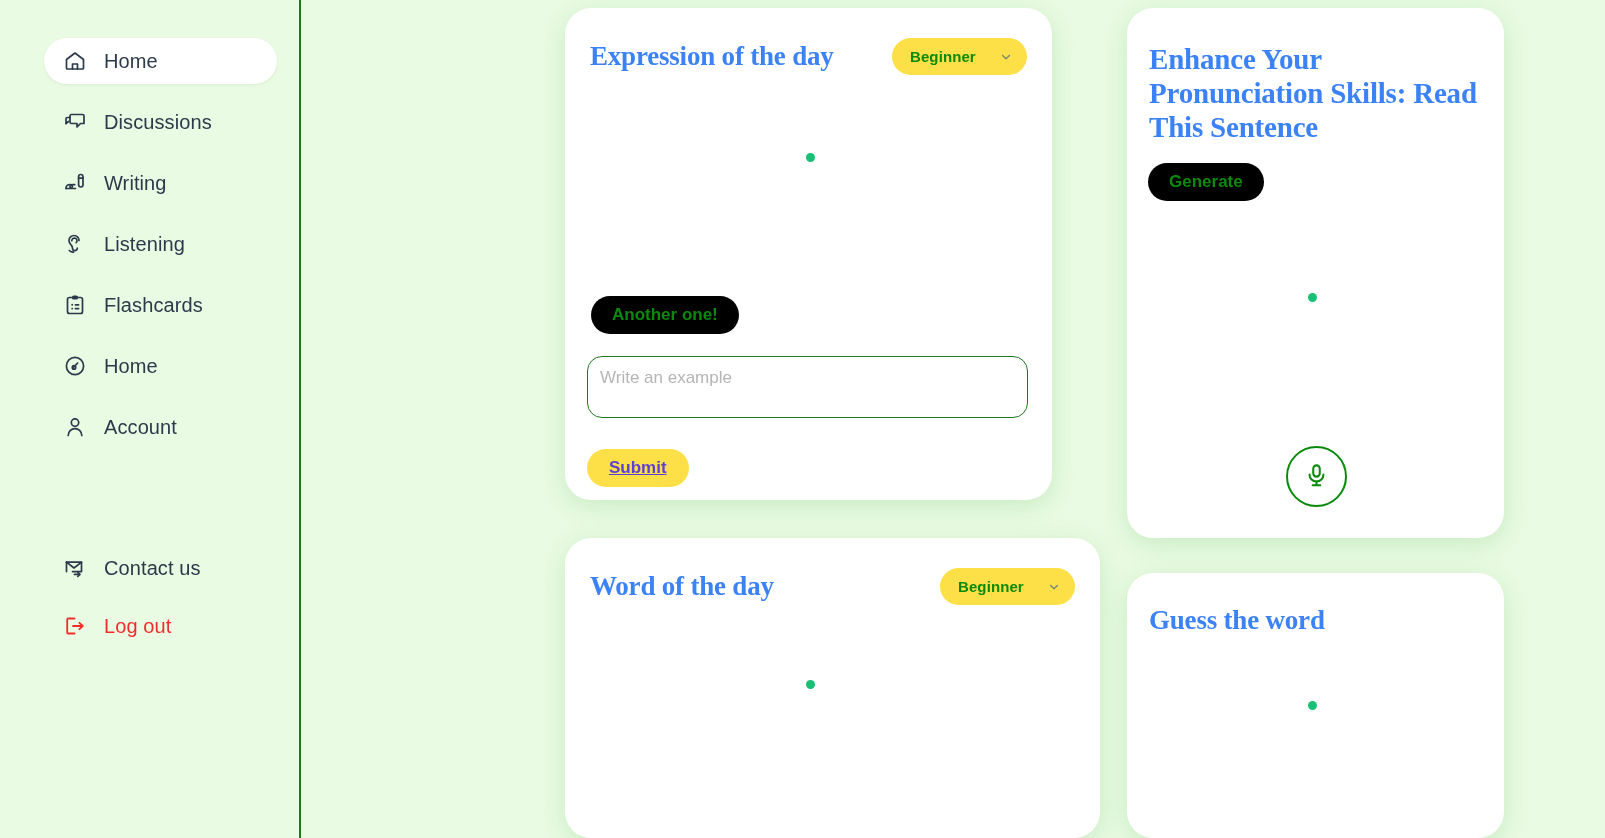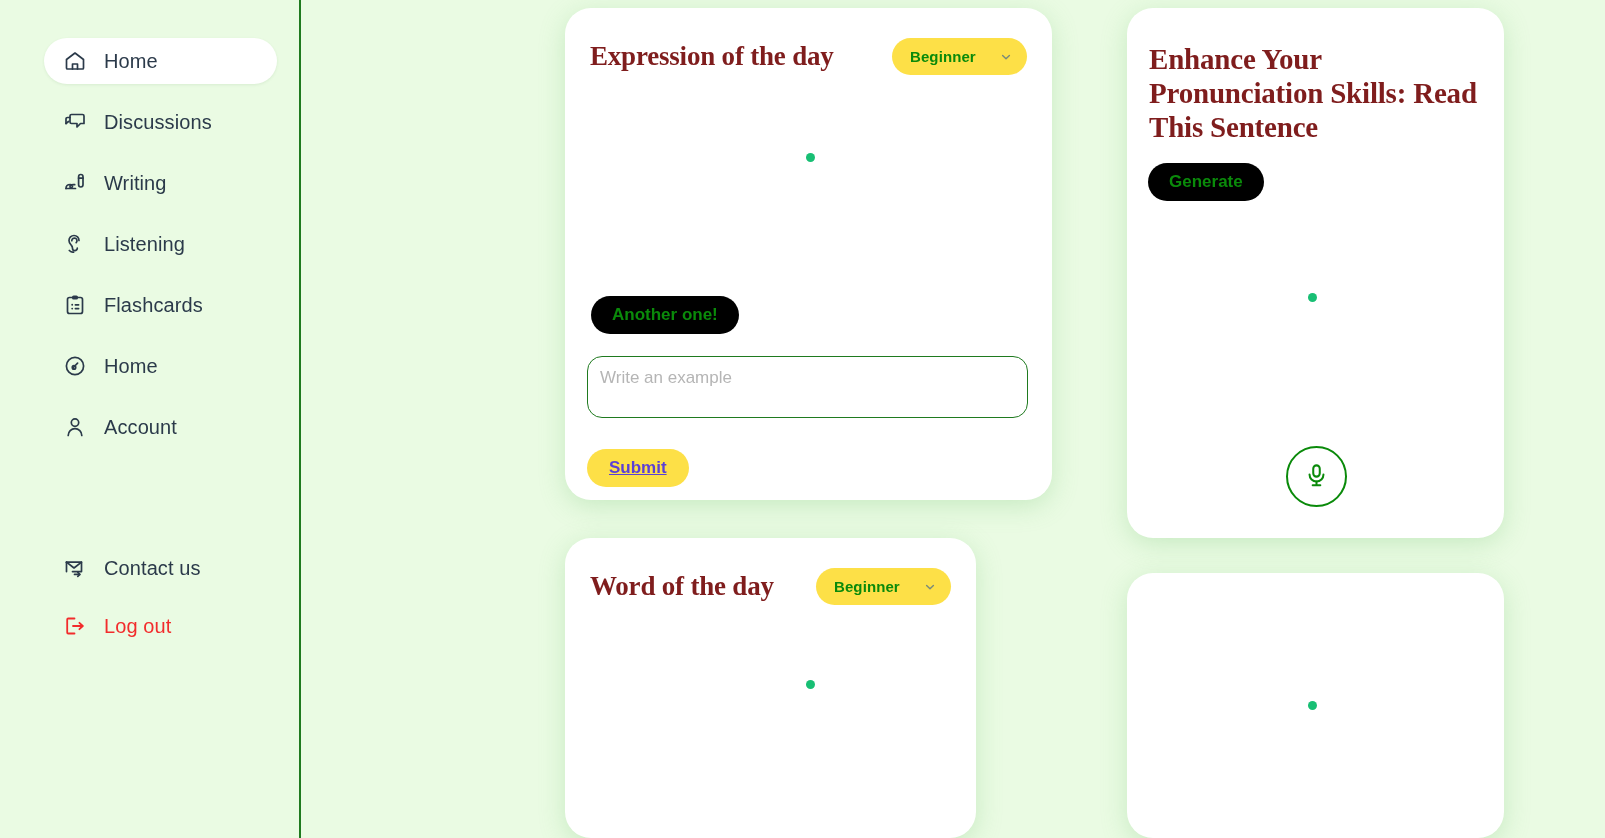--- a/index.html
+++ b/index.html
@@ -75,37 +75,37 @@
 
   .card {
     position: absolute;
     background: #ffffff;
     border-radius: 26px;
     box-shadow: 0 6px 26px rgba(120, 200, 120, .30);
   }
 
   
   #card-expression { left: 262px; top: 8px;   width: 487px; height: 492px; }
-  #card-word       { left: 262px; top: 538px; width: 411px; height: 300px; }
+  #card-word       { left: 262px; top: 538px; width: 535px; height: 300px; }
   #card-pronunciation { left: 824px; top: 8px;   width: 377px; height: 530px; }
   #card-guess      { left: 824px; top: 573px; width: 377px; height: 265px; }
 
   .card-head {
     display: flex;
     align-items: center;
     justify-content: space-between;
     padding: 30px 25px 0 25px;
   }
 
   .card-title {
     font-family: "Liberation Serif", serif;
     font-weight: bold;
     font-size: 27px;
     line-height: 1.26;
-    color: #7f1d1d;
+    color: #3b82f6;
     letter-spacing: -.2px;
   }
 
   .card-title.big {
     font-size: 29px;
     line-height: 1.18;
     padding: 0;
   }
 
   
@@ -372,16 +372,19 @@
           <rect x="9.1" y="3" width="5.8" height="10" rx="2.9"></rect>
           <path d="M5.8 11.2a6.2 6.2 0 0 0 12.4 0"></path>
           <path d="M12 17.4V20.5"></path>
           <path d="M8.6 20.6h6.8"></path>
         </svg>
       </span>
     </button>
   </section>
 
   <section class="card" id="card-guess">
+    <div class="card-head" style="padding:30px 24px 0 22px; display:block;">
+      <h2 class="card-title">Guess the word</h2>
+    </div>
     <span class="loader-dot" style="left:181px; top:128px;"></span>
   </section>
 
 </main>
 
 </body></html>

